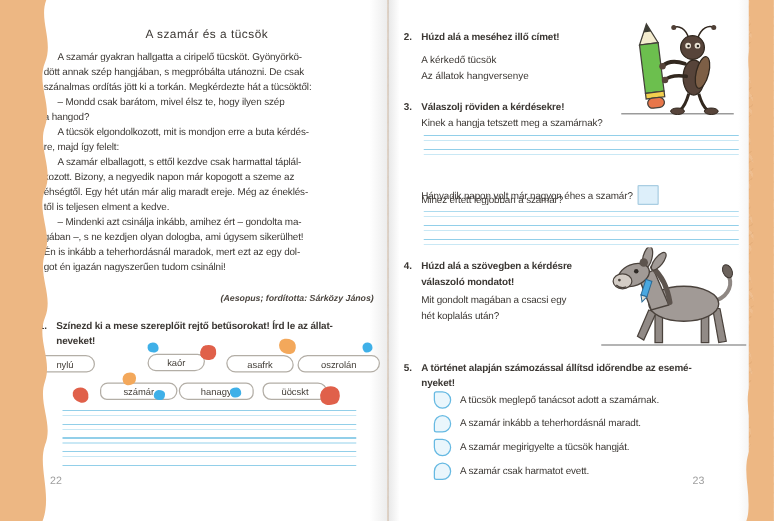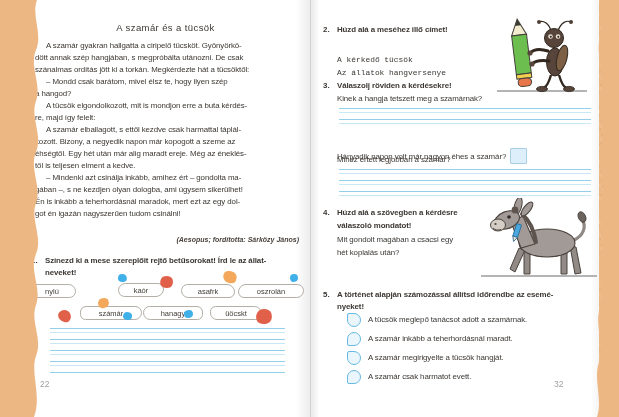--- a/index.html
+++ b/index.html
@@ -22,21 +22,21 @@
   .story p{margin:0;font-size:7.9px;line-height:12px;letter-spacing:-0.1px;
     text-indent:11px;white-space:pre-line;}
   .attribution{position:absolute;top:236px;left:7px;width:264px;text-align:right;
     font-size:7px;font-weight:700;font-style:italic;color:#4a443e;}
 
   .task-row{position:absolute;display:flex;gap:3px;font-size:7.9px;line-height:11.5px;}
   .task-num{font-weight:700;flex:none;width:11px;}
   .task-text{font-weight:700;white-space:pre-line;letter-spacing:-0.1px;}
   .question{position:absolute;font-size:7.9px;line-height:12.5px;letter-spacing:-0.1px;white-space:pre-line;}
 
-  .opt-list{margin-top:14px;font-family:Liberation Mono, monospace;}
+  .opt-list{margin-top:2px;}
   .option{font-weight:400;line-height:13.5px;}
 
   .ruled{position:absolute;
     background-image:repeating-linear-gradient(to bottom,
       #92cfe9 0,#92cfe9 1px, rgba(0,0,0,0) 1px, rgba(0,0,0,0) 4px,
       #c9e8f5 4px,#c9e8f5 5px, rgba(0,0,0,0) 5px, rgba(0,0,0,0) 11px);}
 
   .bubble{position:absolute;background:#fff;border:1px solid #b3aea6;
     padding:1.5px 7px;font-size:7.5px;text-align:center;color:#45403a;}
   .blob{position:absolute;}
@@ -215,21 +215,21 @@
       <div class="event-row">
         <span class="event-box" style="border-radius:2px 7px 7px 7px;"></span>
         <span class="event-label">A szamár megirigyelte a tücsök hangját.</span>
       </div>
       <div class="event-row">
         <span class="event-box" style="border-radius:7px 7px 7px 2px;"></span>
         <span class="event-label">A szamár csak harmatot evett.</span>
       </div>
     </div>
 
-    <div class="page-num" style="left:243px;">32</div>
+    <div class="page-num" style="left:243px;">23</div>
   </div>
 
   <svg class="edge-wave left" width="48" height="417" viewBox="0 0 48 417">
     <path d="M0,0 L37,0 C31,16 43,33 36,50 C29,67 42,84 36,101 C30,118 43,135 36,152 C29,169 42,186 36,203 C30,220 43,237 36,254 C29,271 42,288 36,305 C30,322 43,339 36,356 C30,373 42,396 34,417 L0,417 Z" fill="#edb783"></path>
   </svg>
   <svg class="edge-wave right" width="28" height="417" viewBox="0 0 28 417">
     <path d="M9,0 C6,12 13,24 9,38 C4,56 15,74 10,92 C5,110 16,128 10,146 C5,164 16,182 10,200 C5,218 16,236 10,254 C4,272 15,290 9,308 C3,326 14,344 8,362 C2,380 12,400 6,417 L28,417 L28,0 Z" fill="#edb783"></path>
   </svg>
 
 </div>

